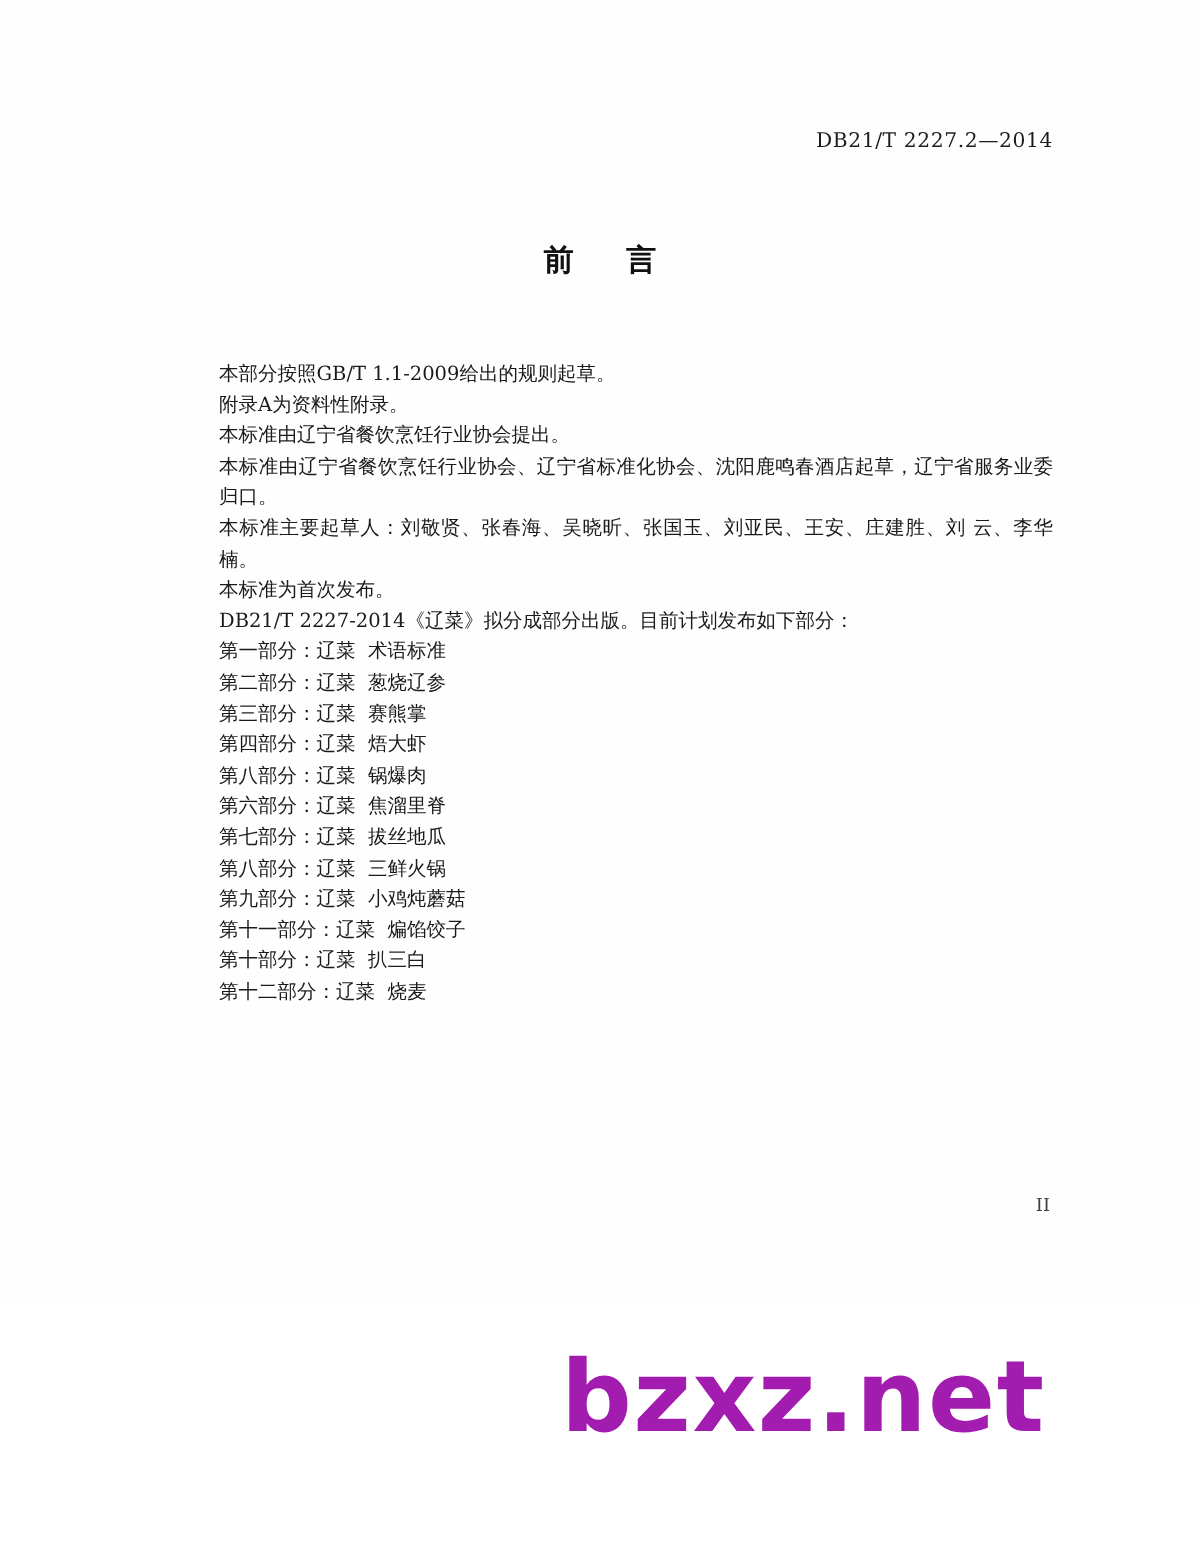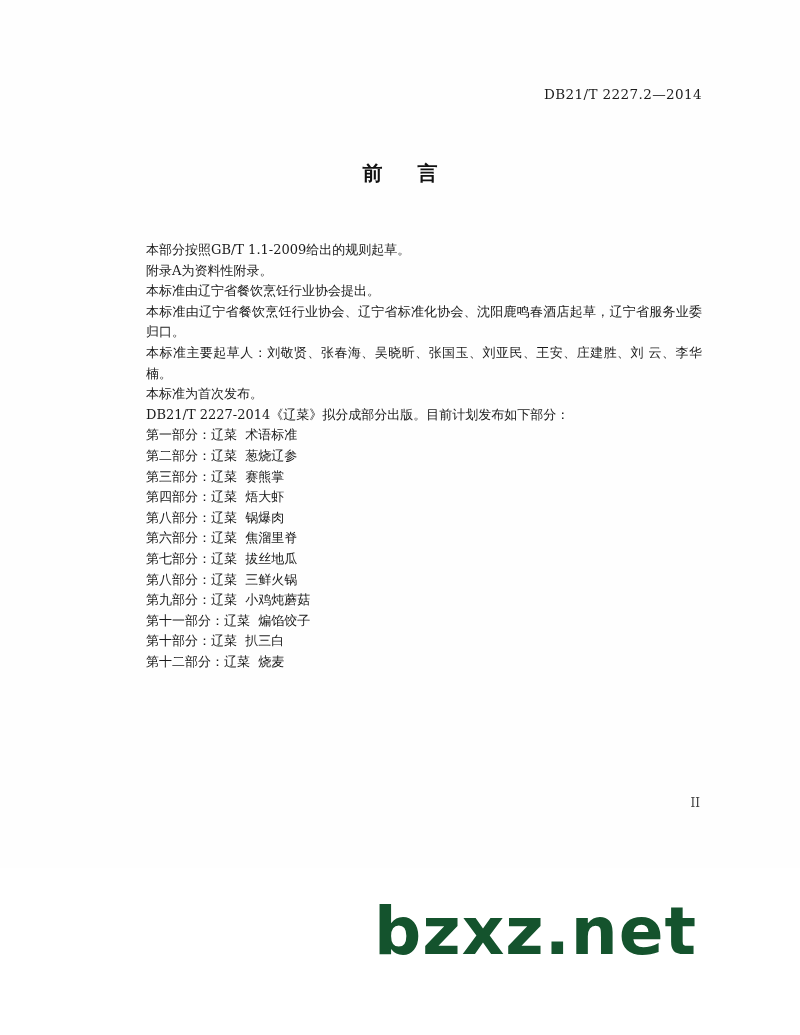--- a/index.html
+++ b/index.html
@@ -65,21 +65,21 @@
     margin: 0;
     white-space: pre;
   }
   .watermark {
     position: absolute;
     left: 374px;
     top: 893px;
     font-size: 66px;
     font-weight: bold;
     font-family: "DejaVu Sans", "Liberation Sans", sans-serif;
-    color: #14532d;
+    color: #a21caf;
     letter-spacing: 1px;
     white-space: nowrap;
     user-select: none;
   }
   .page-number {
     position: absolute;
     right: 100px;
     bottom: 58px;
     font-size: 12px;
     color: #404040;

